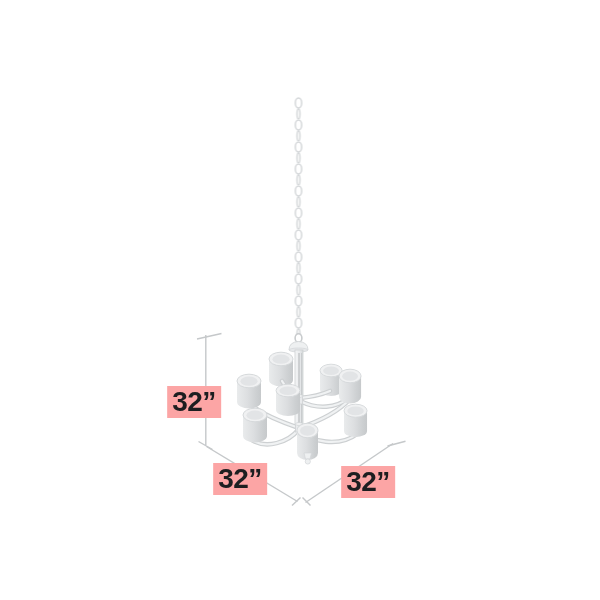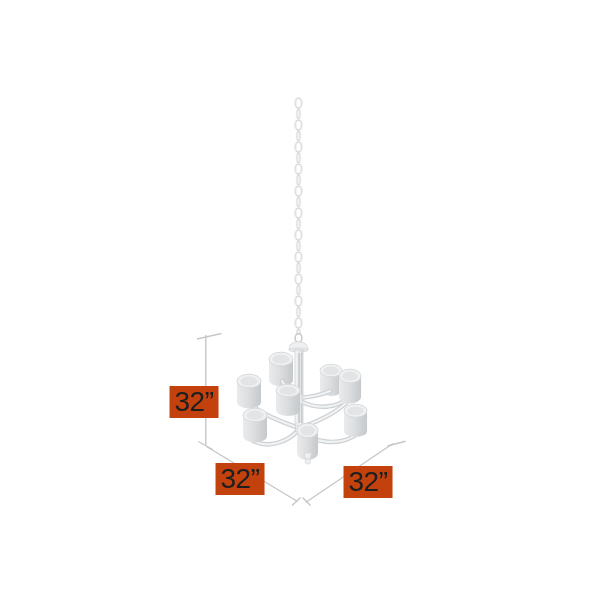--- a/index.html
+++ b/index.html
@@ -7,23 +7,23 @@
     position:relative;
     width:600px;height:600px;
     background:#ffffff;
     overflow:hidden;
     font-family:"Liberation Sans",sans-serif;
   }
   .canvas svg{position:absolute;left:0;top:0;}
   .dim-label{
     position:absolute;
     transform:translate(-50%,-50%);
-    background:#c2410c;
+    background:#fca5a5;
     color:#1d1e20;
-    font-weight:400;
+    font-weight:700;
     font-size:28px;
     letter-spacing:-0.5px;
     line-height:1;
     padding:2px 5px;
     white-space:nowrap;
     z-index:2;
   }
   .lbl-height{left:194px;top:402px;}
   .lbl-depth{left:240px;top:479px;}
   .lbl-width{left:368px;top:482px;}

